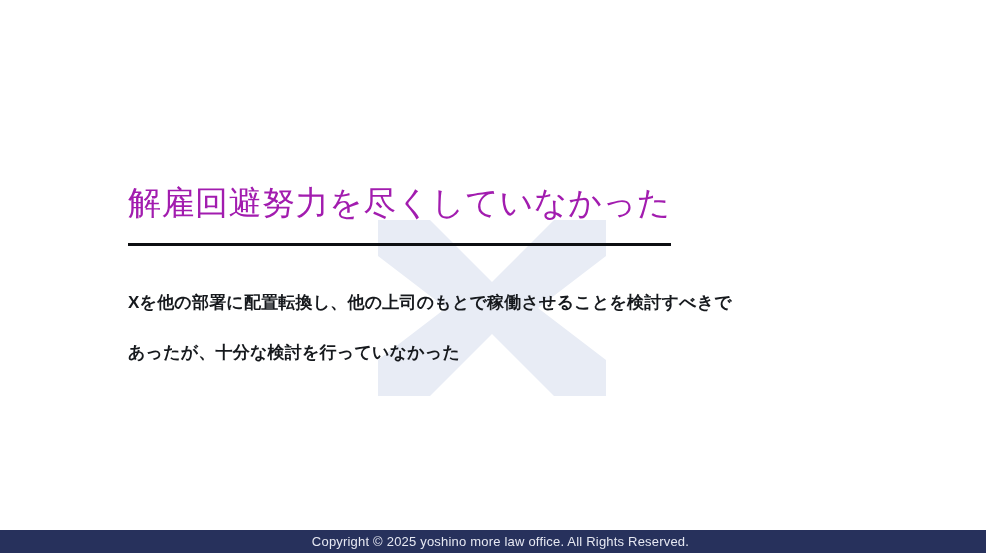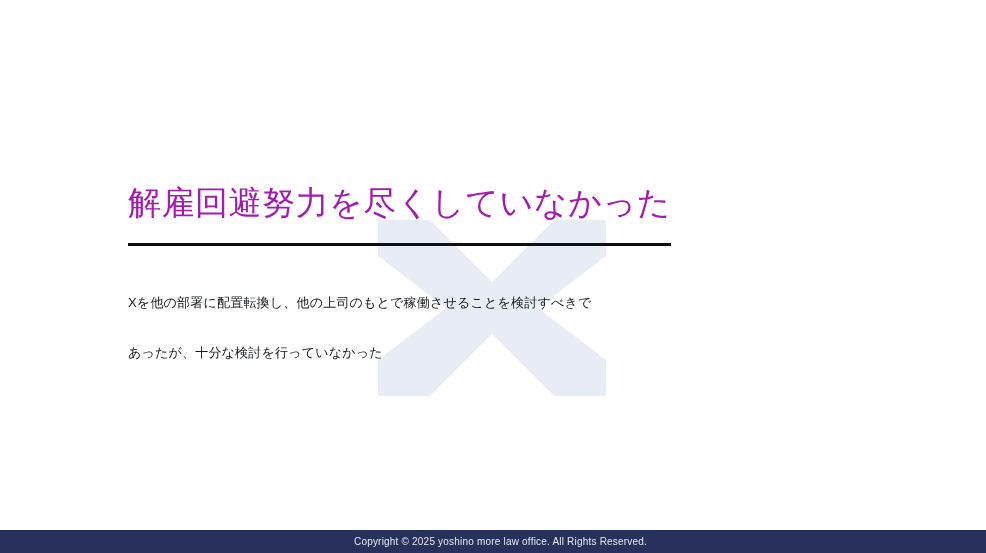--- a/index.html
+++ b/index.html
@@ -82,43 +82,43 @@
     padding-bottom: 20px;
     display: inline-block;
   }
   .body-block {
     position: absolute;
     left: 128px;
     top: 278px;
     width: 760px;
   }
   .body-line {
-    font-size: 13px;
-    font-weight: 400;
+    font-size: 17px;
+    font-weight: 700;
     color: #16191d;
     line-height: 50px;
     letter-spacing: 0.2px;
     white-space: nowrap;
   }
 
   
   .footer {
     position: absolute;
     left: 0;
     bottom: 0;
     width: 986px;
     height: 23px;
     background: #27315c;
     z-index: 3;
     display: flex;
     align-items: center;
     justify-content: center;
   }
   .footer-text {
-    font-size: 10px;
+    font-size: 13px;
     color: #e6e8f2;
     letter-spacing: 0.2px;
     line-height: 1;
     white-space: nowrap;
     margin-left: 15px;
   }
 </style>
 </head>
 <body>
 

